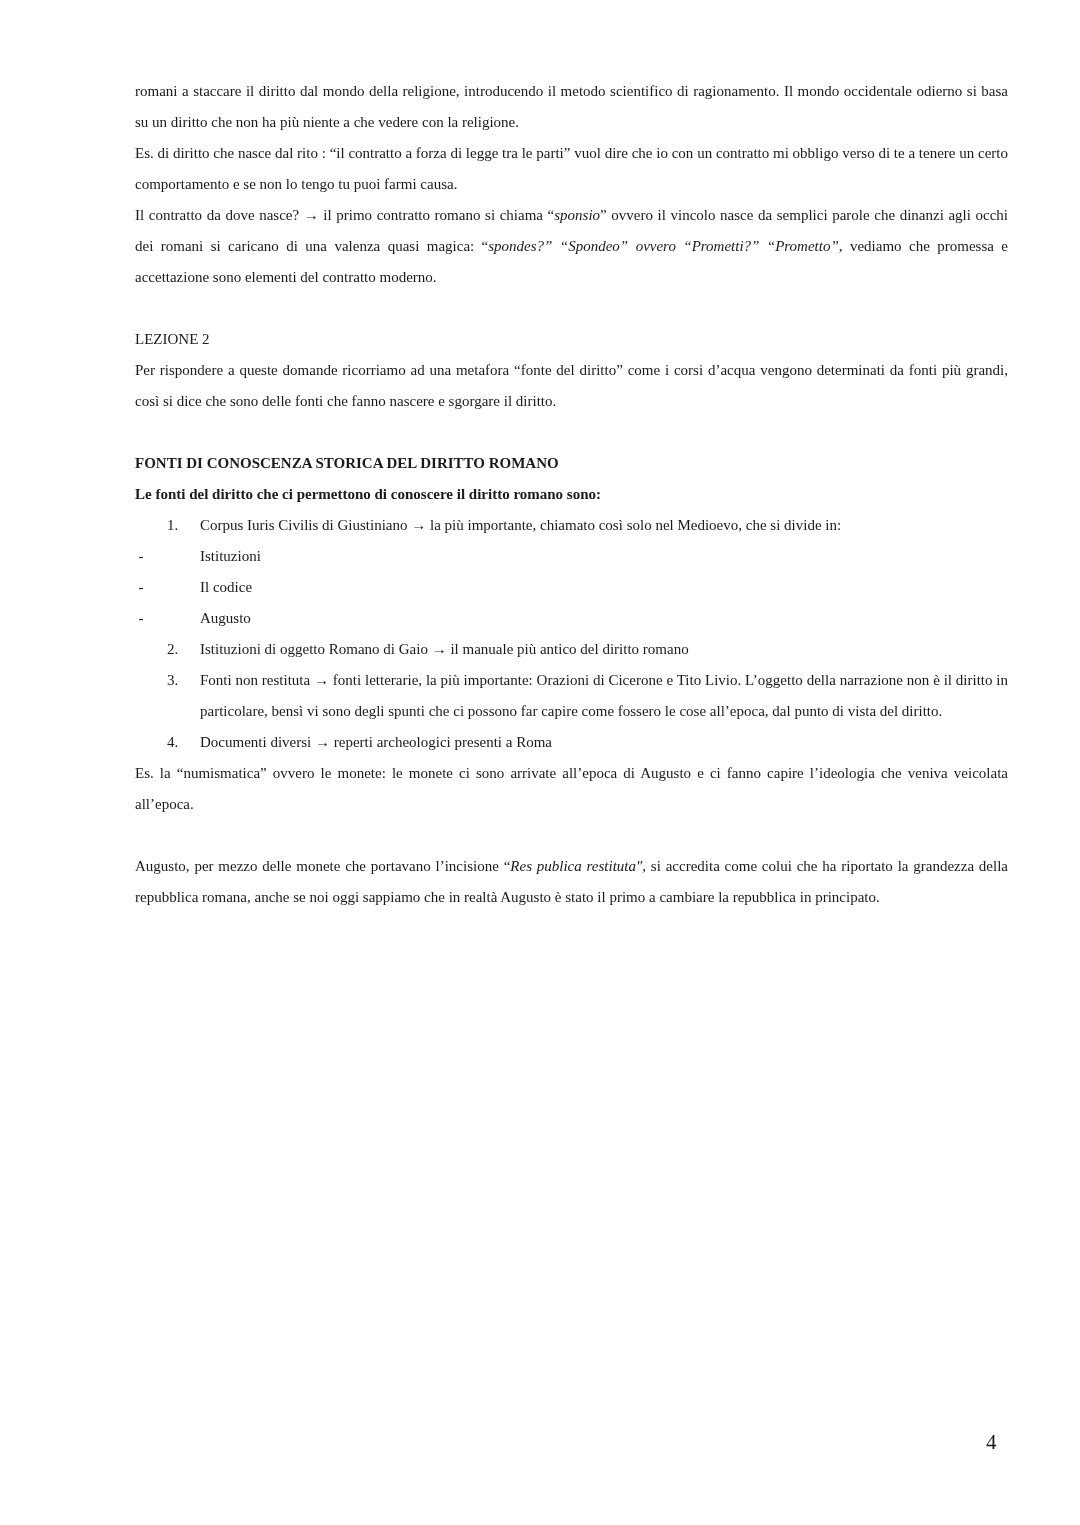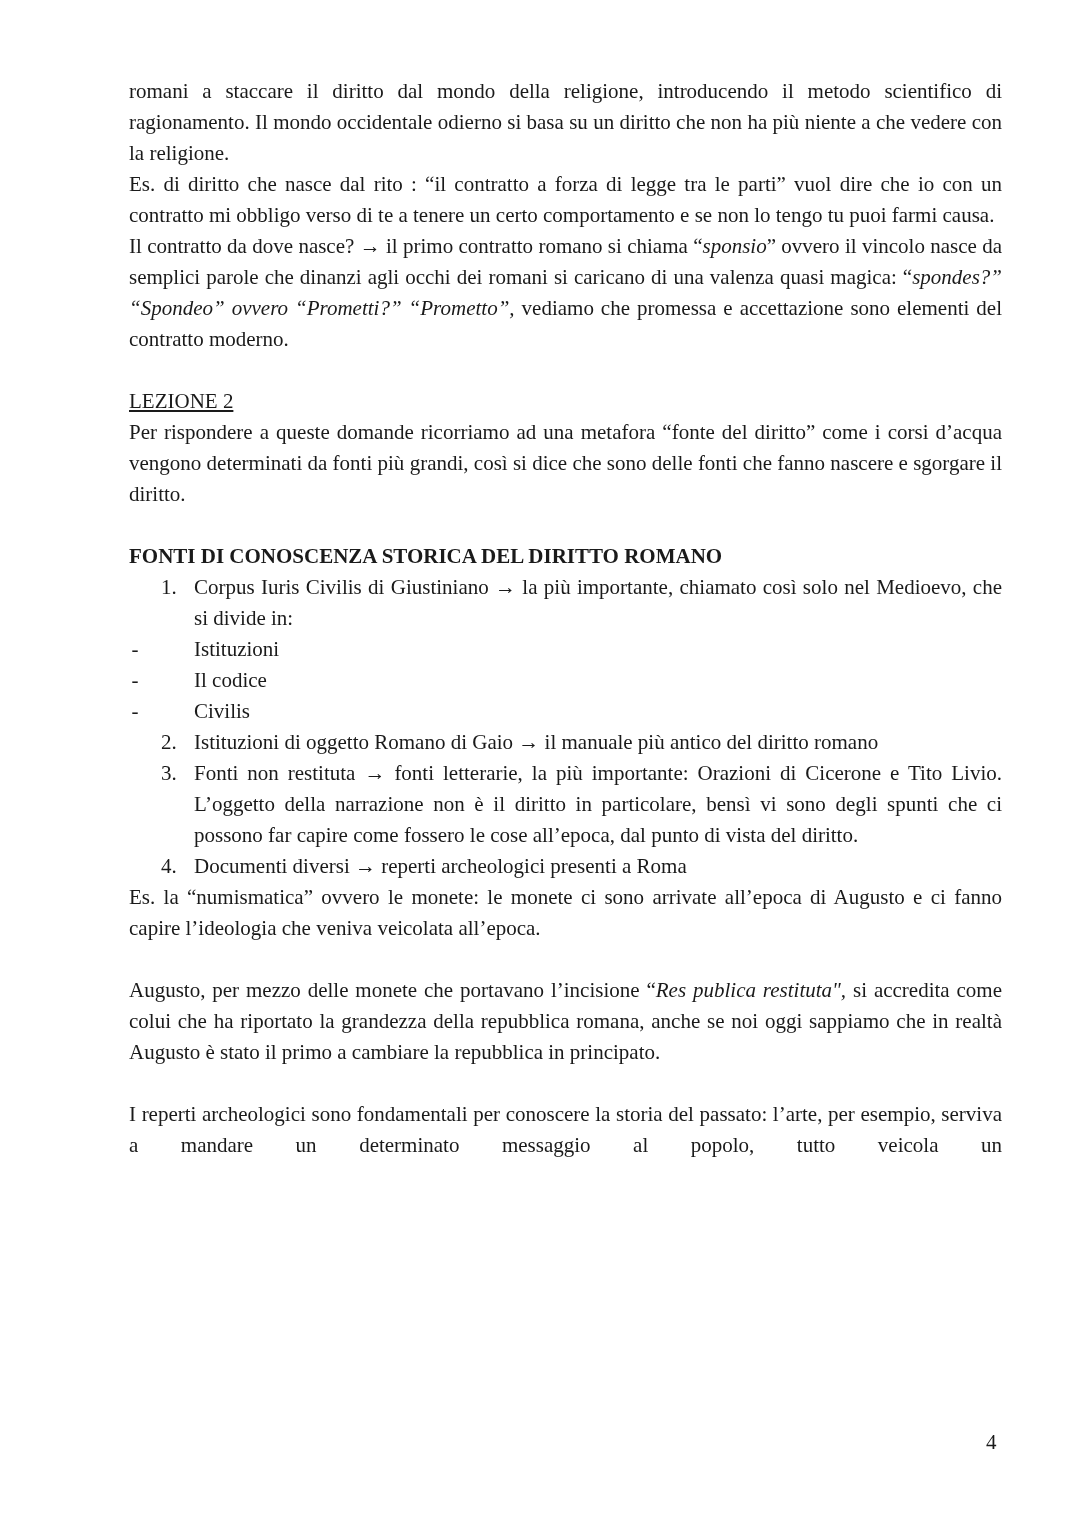--- a/index.html
+++ b/index.html
@@ -1,24 +1,24 @@
 <!DOCTYPE html>
 <html><head>
 <meta charset="utf-8">
 <style>
   html, body { margin: 0; padding: 0; background: #ffffff; }
   body { width: 1080px; height: 1525px; position: relative; overflow: hidden; }
   .page {
-    position: absolute; left: 129px; top: 76px; width: 873px;
+    position: absolute; left: 135px; top: 76px; width: 873px;
     font-family: "Liberation Serif", "DejaVu Serif", serif;
-    font-size: 21px; line-height: 31px; color: #1a1a1a;
+    font-size: 15px; line-height: 31px; color: #1a1a1a;
   }
   p { margin: 0; text-align: justify; }
   .gap { height: 31px; }
-  .ul { text-decoration: underline; }
+  .ul { }
   .heading { font-weight: bold; font-family: Liberation Serif, serif; }
   .item { position: relative; padding-left: 65px; text-align: justify; }
   .item .num { position: absolute; left: 32px; top: 0; }
   .dash { position: relative; padding-left: 65px; }
   .dash .mark { position: absolute; left: 0; top: 0; width: 12px; text-align: center; }
   b { font-weight: normal; }
   .page-number {
     position: absolute; left: 986px; top: 1430px;
     font-family: "Liberation Serif", "DejaVu Serif", serif;
     font-size: 21px; color: #1a1a1a;
@@ -46,36 +46,37 @@
   <p>
     <span class="ul">LEZIONE 2</span>
   </p>
   <p>
     <span>Per rispondere a queste domande ricorriamo ad una metafora “</span><b>fonte del diritto”</b><span> come i corsi d’acqua vengono determinati da fonti più grandi, così si dice che sono delle fonti che fanno nascere e sgorgare il diritto.</span>
   </p>
 
   <div class="gap"></div>
 
   <p class="heading">FONTI DI CONOSCENZA STORICA DEL DIRITTO ROMANO</p>
+  <p class="heading">Le fonti del diritto che ci permettono di conoscere il diritto romano sono:</p>
 
   <div class="item">
     <span class="num">1.</span>
     <b>Corpus Iuris Civilis di Giustiniano</b><span> → la più importante, chiamato così solo nel Medioevo, che si divide in:</span>
   </div>
   <div class="dash">
     <span class="mark">-</span>
     <span>Istituzioni</span>
   </div>
   <div class="dash">
     <span class="mark">-</span>
     <span>Il codice</span>
   </div>
   <div class="dash">
     <span class="mark">-</span>
-    <span>Civilis</span>
+    <span>Augusto</span>
   </div>
 
   <div class="item">
     <span class="num">2.</span>
     <b>Istituzioni di oggetto Romano di Gaio</b><span> → il manuale più antico del diritto romano</span>
   </div>
 
   <div class="item">
     <span class="num">3.</span>
     <b>Fonti non restituta</b><span> → fonti letterarie, la più importante: </span><b>Orazioni di Cicerone</b><span> e </span><b>Tito Livio.</b><span> L’</span><b>oggetto della narrazione</b><span> non è il diritto in particolare, bensì vi sono degli spunti che ci possono far capire come fossero le cose all’epoca, dal punto di vista del diritto.</span>
@@ -91,19 +92,16 @@
   </p>
 
   <div class="gap"></div>
 
   <p>
     <span>Augusto, per mezzo delle monete che portavano l’incisione “</span><b><i>Res publica restituta",</i></b><span> si accredita come colui che ha riportato la grandezza della repubblica romana, anche se noi oggi sappiamo che in realtà Augusto è stato il primo a cambiare la repubblica in principato.</span>
   </p>
 
   <div class="gap"></div>
 
-  <p style="text-align-last: justify;">
-    <span>I </span><b>reperti archeologici</b><span> sono fondamentali per conoscere la storia del passato: l’arte, per esempio, serviva a mandare un determinato messaggio al popolo, tutto veicola un</span>
-  </p>
 
 </div>
 
 <div class="page-number">4</div>
 
 </body></html>

